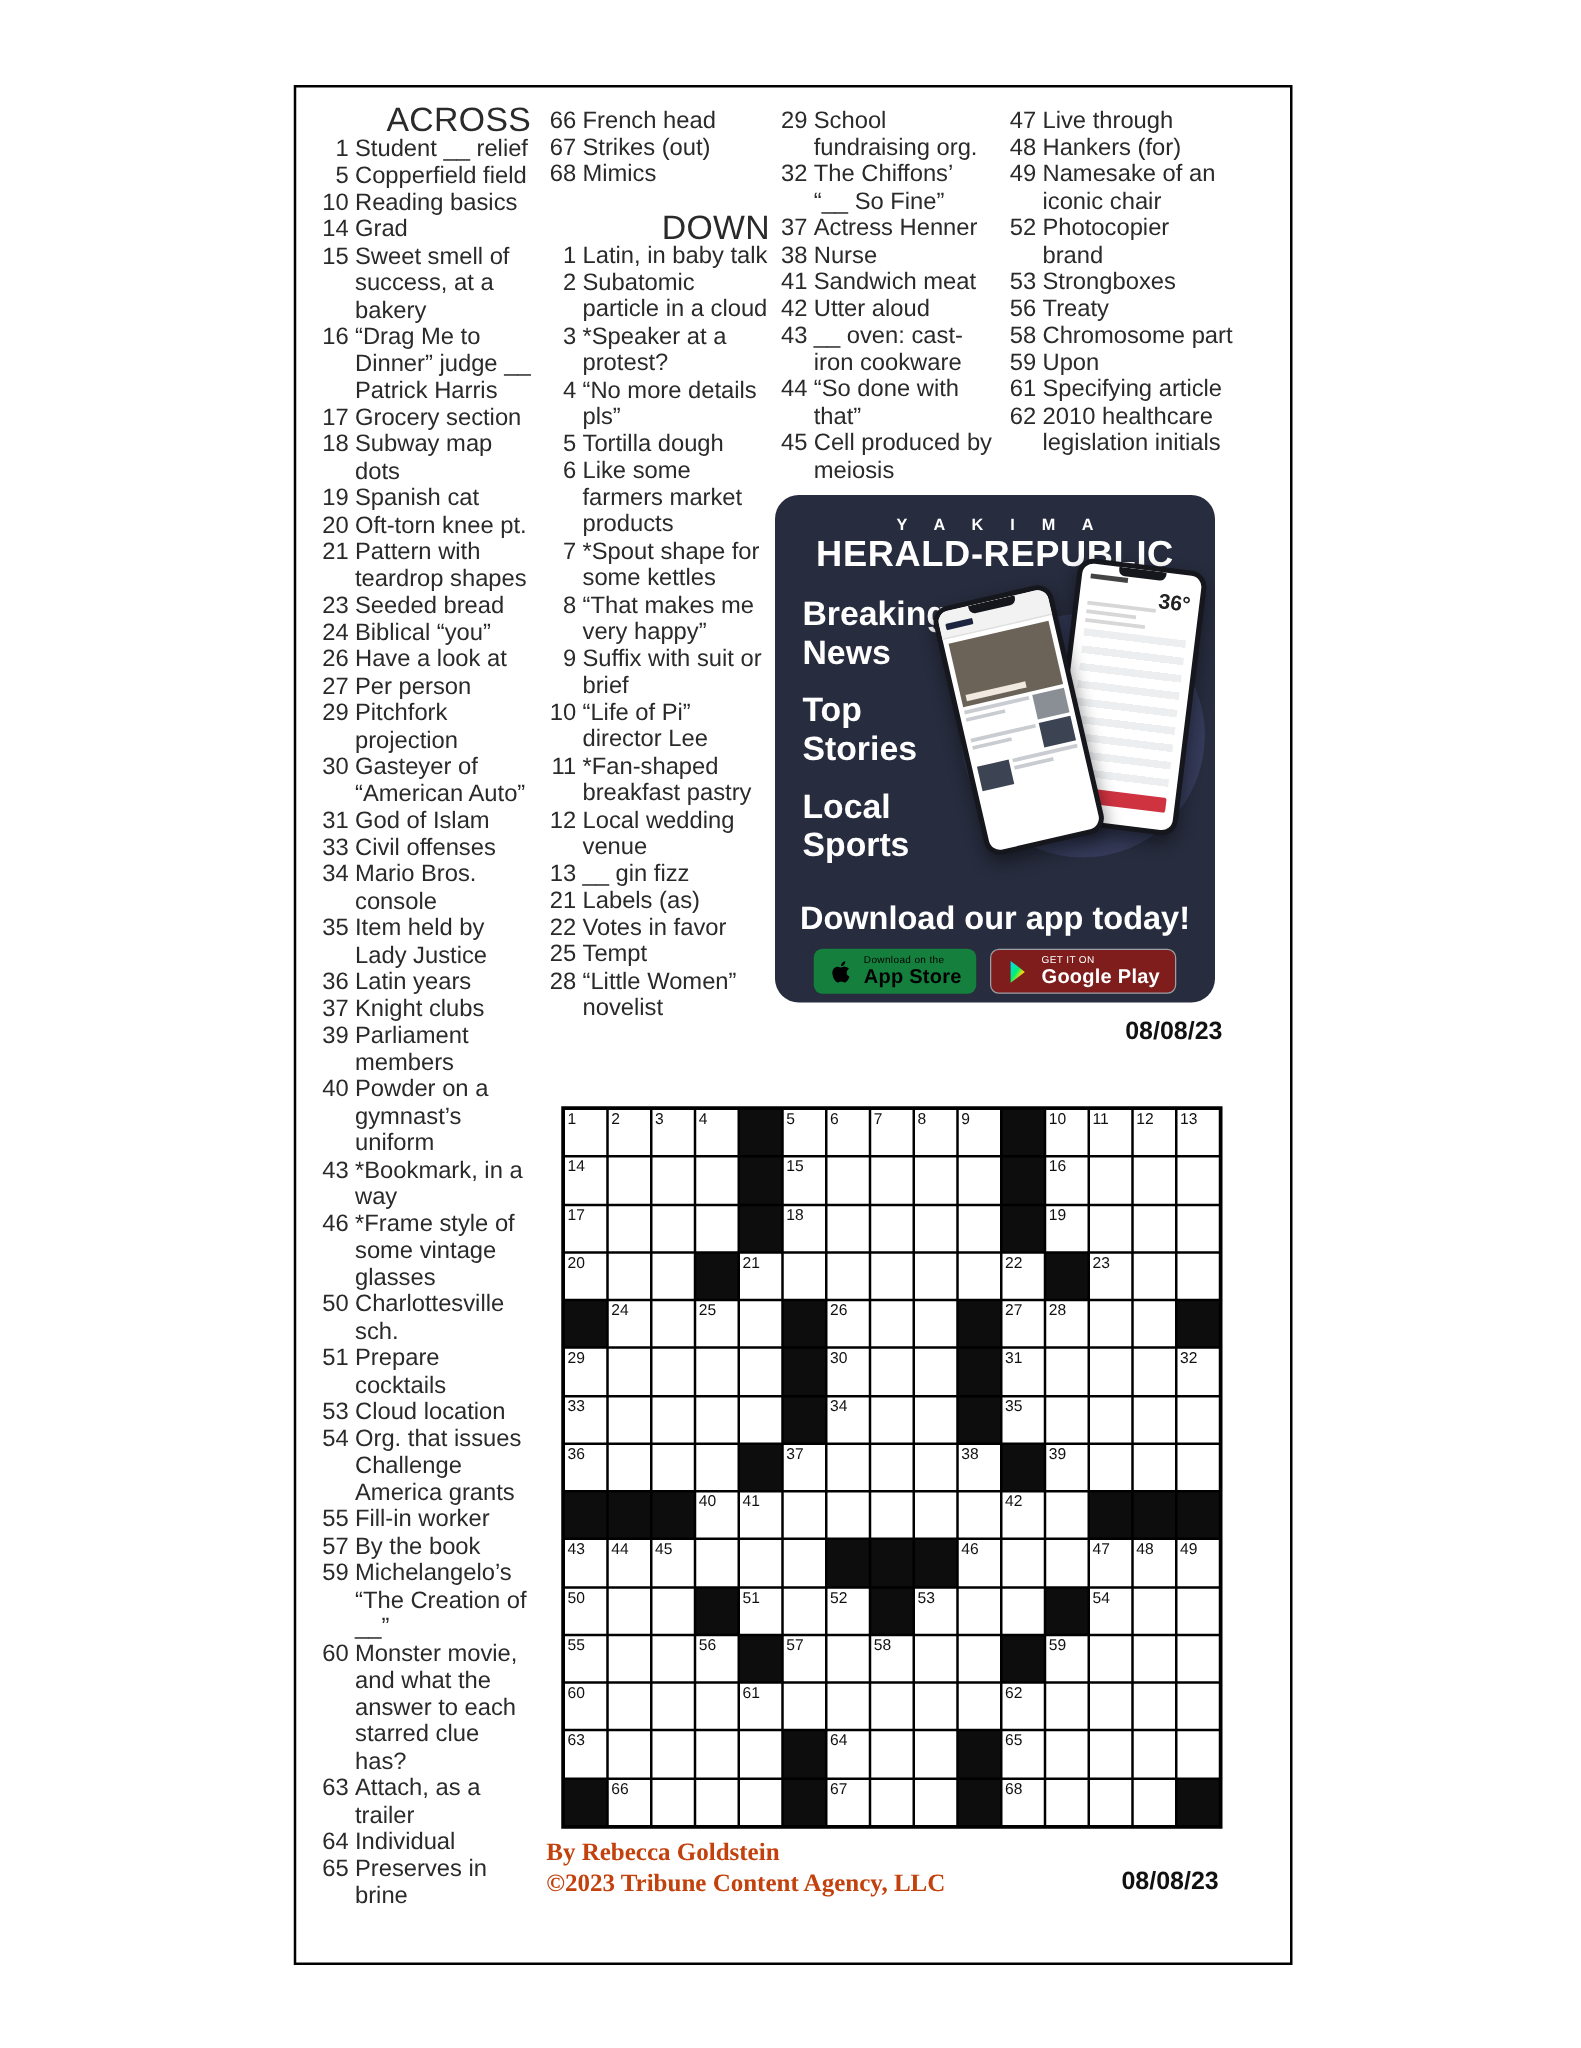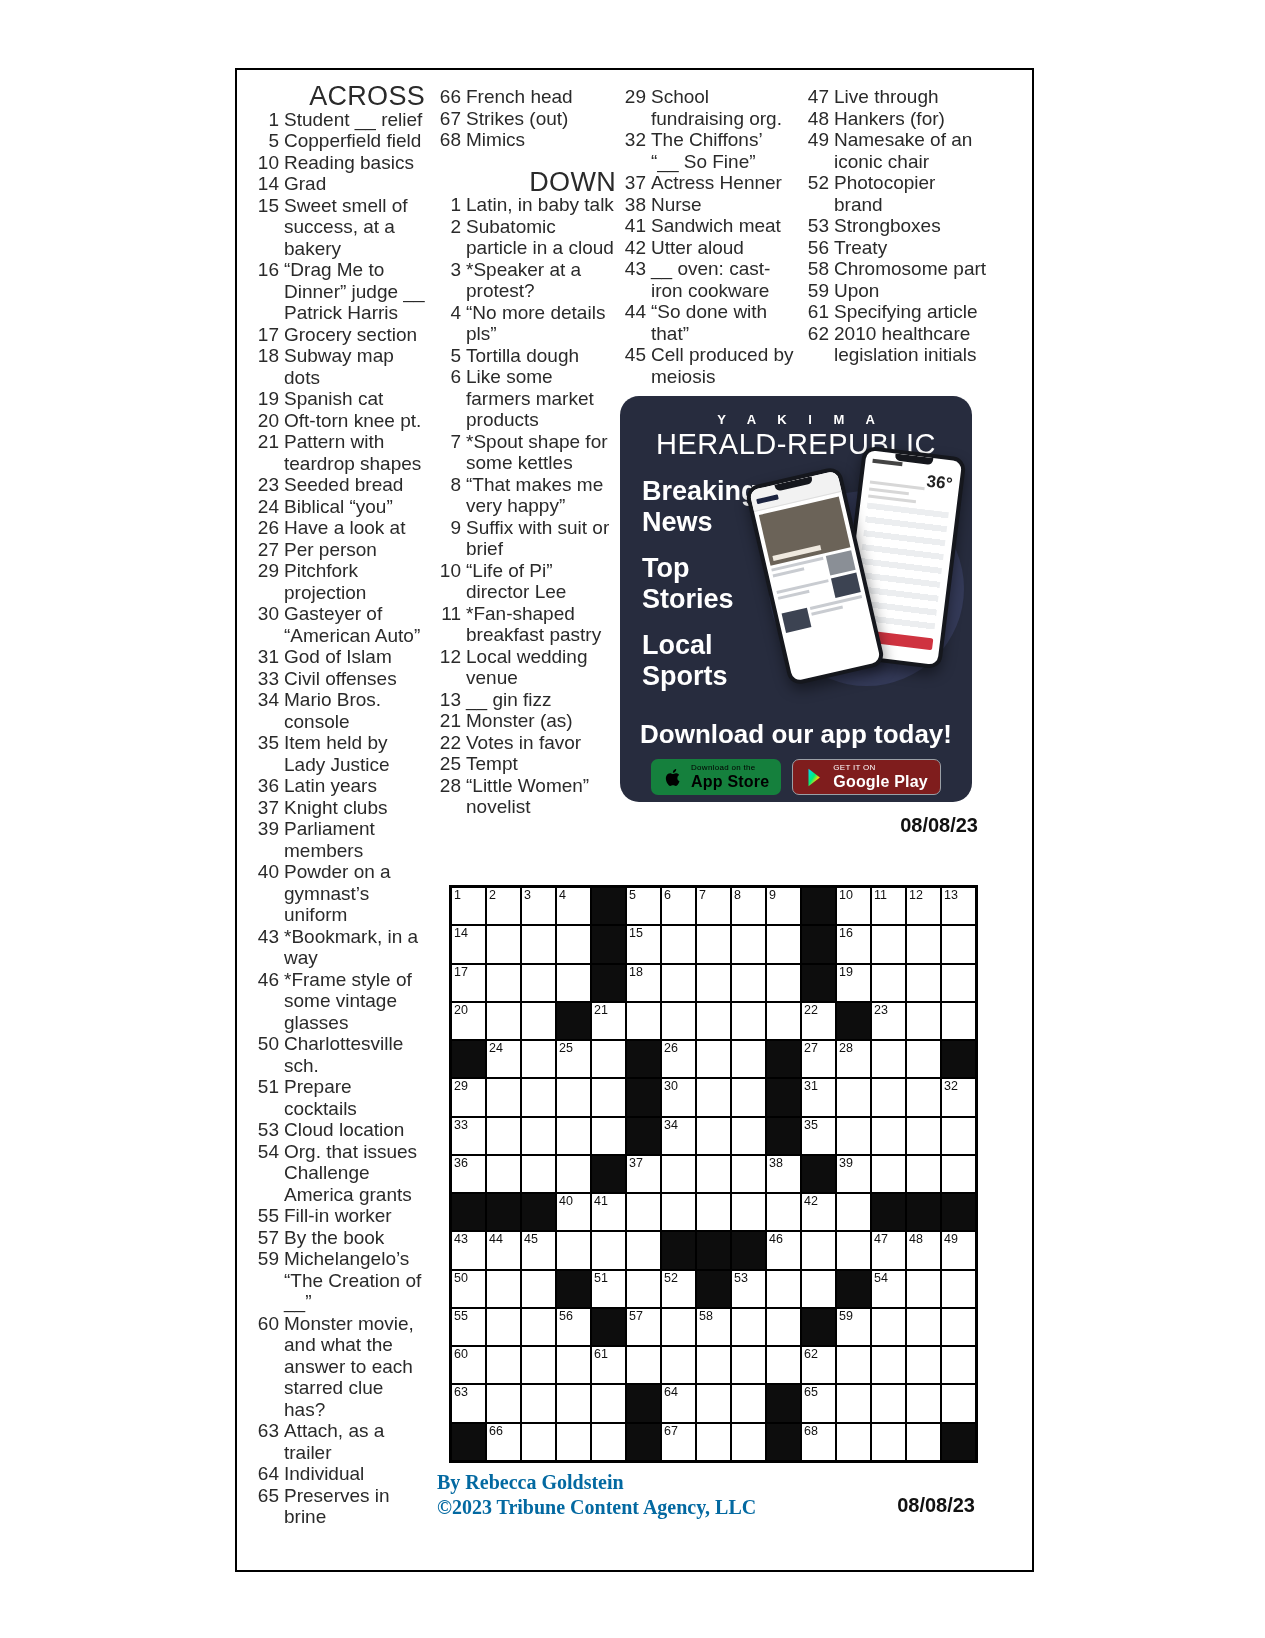--- a/index.html
+++ b/index.html
@@ -15,21 +15,21 @@
   .col4{left:566px;top:16px;width:184px;}
   .clue-header{font-weight:normal;text-align:right;font-size:27px;margin-bottom:1px;letter-spacing:.3px;}
   .down-header{margin-top:21px;}
   .clue{display:flex;align-items:flex-start;}
   .cn{flex:0 0 26px;text-align:right;padding-right:5px;white-space:nowrap;}
   .ct{flex:1;}
 
   
   .ad{position:absolute;left:383px;top:326px;width:352px;height:406px;background:#272c3e;overflow:hidden;color:#fff;}
   .ad-yakima{position:absolute;top:16px;left:0;width:100%;text-align:center;font-size:13px;letter-spacing:9px;font-weight:bold;text-indent:9px;}
-  .ad-masthead{position:absolute;top:32px;left:0;width:100%;text-align:center;font-size:29px;font-weight:normal;letter-spacing:.5px;}
+  .ad-masthead{position:absolute;top:32px;left:0;width:100%;text-align:center;font-size:29px;font-weight:bold;letter-spacing:.5px;}
   .ad-features{position:absolute;left:22px;top:80px;width:135px;}
   .ad-feature{font-size:27px;font-weight:bold;line-height:31px;margin-bottom:15px;}
   .ad-cta{position:absolute;top:323px;left:0;width:100%;text-align:center;font-size:26px;font-weight:bold;}
   .badges{position:absolute;top:363px;left:0;width:100%;display:flex;justify-content:center;gap:11px;}
   .badge{height:36px;border-radius:7px;display:flex;align-items:center;padding:0 12px;box-sizing:border-box;cursor:pointer;}
   .badge-apple{background:#15803d;color:#000;}
   .badge-google{background:#7f1d1d;color:#fff;border:1px solid #9aa0a6;}
   .badge svg{width:21px;height:21px;margin-right:7px;flex:0 0 auto;}
   .badge-txt{display:flex;flex-direction:column;justify-content:center;line-height:1;}
   .badge-l1{font-size:8px;letter-spacing:.3px;margin-bottom:2px;}
@@ -53,21 +53,21 @@
   .w-temp{position:absolute;top:14px;right:7px;font-size:17px;font-weight:bold;color:#222;}
   .w-head{position:absolute;top:8px;left:7px;width:30px;height:4px;background:#444;}
   .w-line{position:absolute;left:7px;height:3px;background:#d7d7d7;}
   .w-red{position:absolute;left:7px;right:7px;bottom:14px;height:12px;background:#cf3340;border-radius:2px;}
   .w-grid{position:absolute;left:7px;right:7px;top:52px;bottom:34px;background:
      repeating-linear-gradient(#eceef0 0 6px,#ffffff 6px 14px);}
 
   
   .date-top{position:absolute;left:541px;top:744px;width:200px;text-align:right;font-size:20px;font-weight:bold;color:#111;}
   .date-bottom{position:absolute;left:538px;top:1424px;width:200px;text-align:right;font-size:20px;font-weight:bold;color:#111;}
-  .credits{position:absolute;left:200px;top:1400px;font-family:"Liberation Serif",serif;font-weight:bold;font-size:20px;line-height:25px;color:#0369a1;}
+  .credits{position:absolute;left:200px;top:1400px;font-family:"Liberation Serif",serif;font-weight:bold;font-size:20px;line-height:25px;color:#c2410c;}
 
   
   .xgrid{position:absolute;left:212px;top:815px;width:529px;height:578px;background:#000;
          display:grid;grid-template-columns:repeat(15,1fr);grid-template-rows:repeat(15,1fr);
          gap:2px;padding:3px;box-sizing:border-box;}
   .cell{background:#fff;position:relative;}
   .cell.blk{background:#0d0d0d;}
   .cnum{position:absolute;top:0px;left:2px;font-size:12.5px;line-height:14px;color:#111;}
 </style>
 </head>
@@ -298,21 +298,21 @@
           <div class="clue">
             <span class="cn">12</span>
             <span class="ct">Local wedding venue</span>
           </div>
           <div class="clue">
             <span class="cn">13</span>
             <span class="ct">__ gin fizz</span>
           </div>
           <div class="clue">
             <span class="cn">21</span>
-            <span class="ct">Monster (as)</span>
+            <span class="ct">Labels (as)</span>
           </div>
           <div class="clue">
             <span class="cn">22</span>
             <span class="ct">Votes in favor</span>
           </div>
           <div class="clue">
             <span class="cn">25</span>
             <span class="ct">Tempt</span>
           </div>
           <div class="clue">

